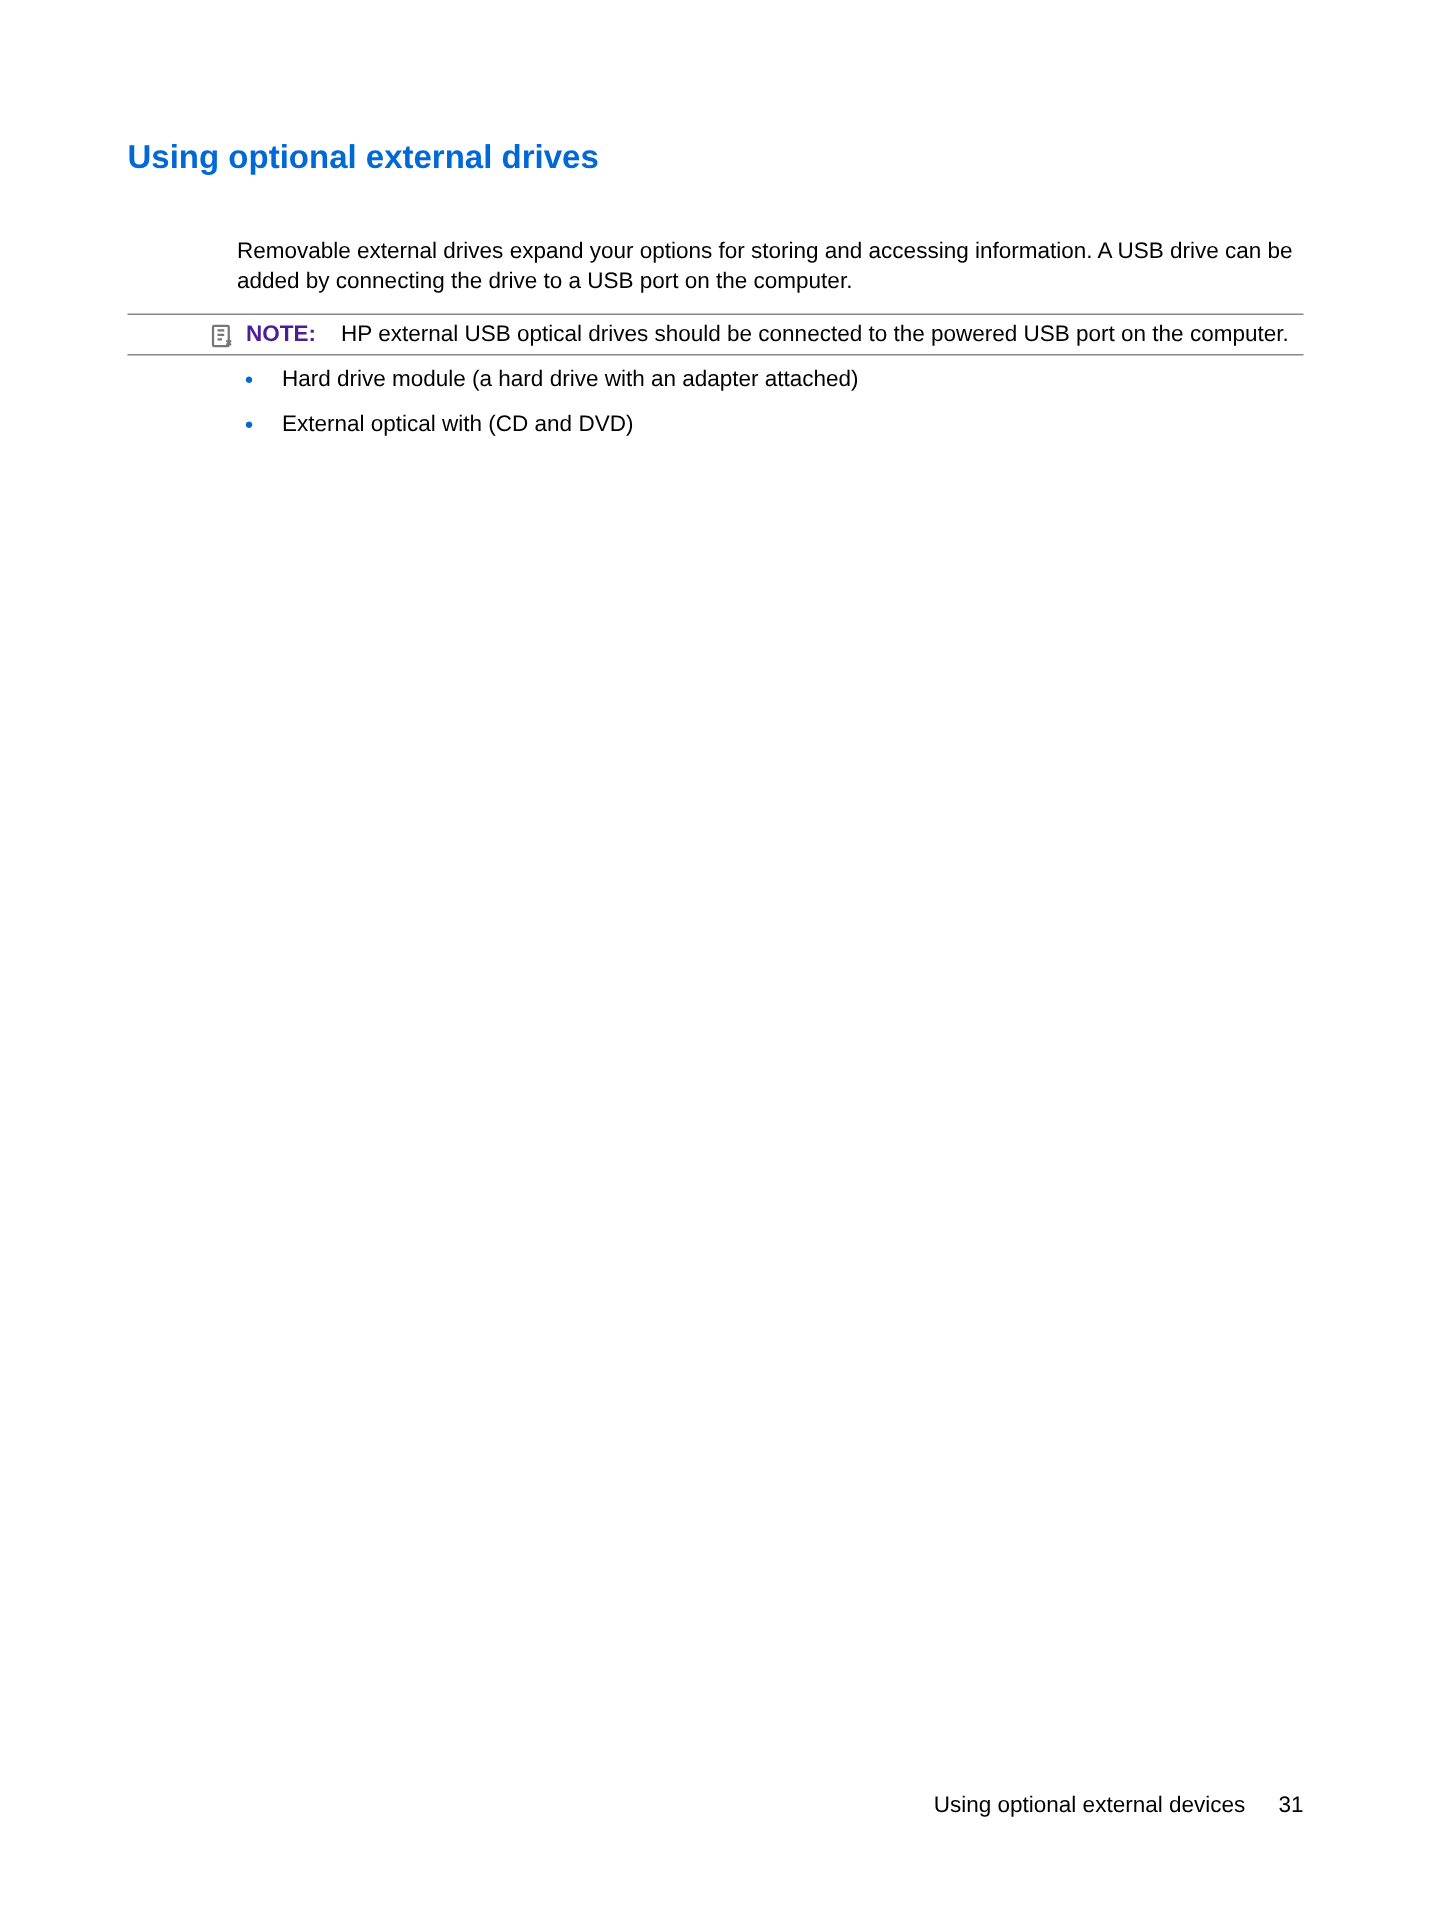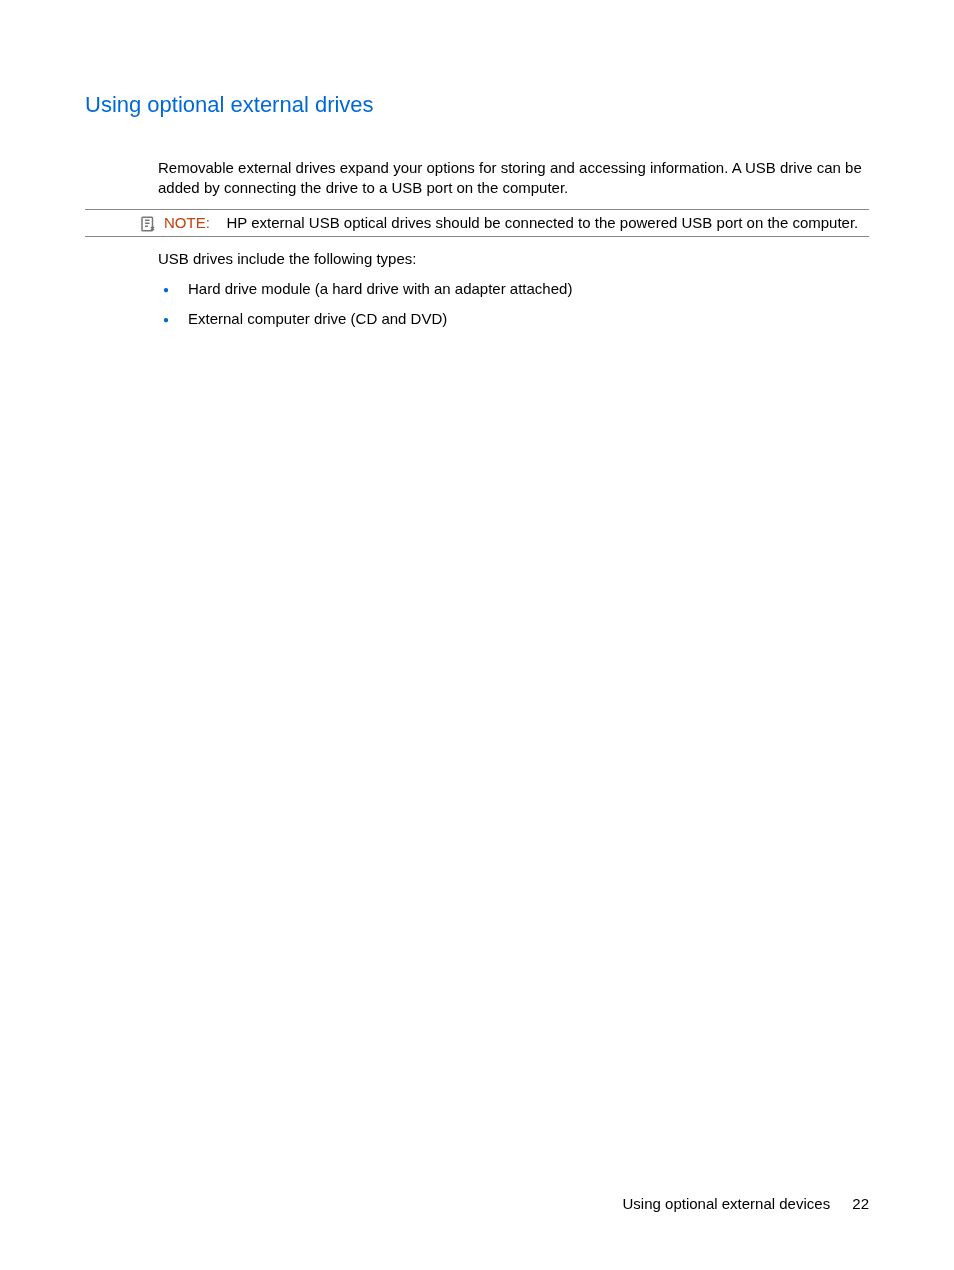--- a/index.html
+++ b/index.html
@@ -15,21 +15,21 @@
       font-size: 15px;
       color: #000000;
       position: relative;
     }
     .page {
       padding: 92px 85px 0 85px;
     }
     .heading {
       color: #0069d6;
       font-size: 22px;
-      font-weight: normal;
+      font-weight: bold;
       margin-bottom: 18px;
     }
     .body-text {
       margin-left: 73px;
       line-height: 1.35;
       margin-bottom: 10px;
       margin-top: 40px;
     }
     .note-box {
       margin-top: 8px;
@@ -46,22 +46,22 @@
       margin-left: 54px;
       margin-right: 7px;
       flex-shrink: 0;
       color: #777;
     }
     .note-content {
       flex: 1;
       line-height: 1.35;
     }
     .note-label {
-      color: #c2410c;
-      font-weight: normal;
+      color: #4c1d95;
+      font-weight: bold;
       text-align: center;
     }
     .after-note {
       margin-top: 12px;
     }
     ul.bullet-list {
       list-style: none;
       margin-left: 73px;
       margin-top: 6px;
     }
@@ -105,24 +105,23 @@
         <path d="M16 16l4 4M20 16l-4 4" stroke-width="2"></path>
       </svg>
     </span>
     <div class="note-content">
       <span class="note-label">NOTE:</span>
       <span>&nbsp;&nbsp;</span>
       <span>HP external USB optical drives should be connected to the powered USB port on the computer.</span>
     </div>
   </div>
 
-  <p class="body-text after-note">USB drives include the following types:</p>
 
   <ul class="bullet-list">
     <li>Hard drive module (a hard drive with an adapter attached)</li>
-    <li>External computer drive (CD and DVD)</li>
+    <li>External optical with (CD and DVD)</li>
   </ul>
 </div>
 
 <div class="footer">
   <span>Using optional external devices</span>
-  <span class="footer-page">22</span>
+  <span class="footer-page">31</span>
 </div>
 
 </body></html>

